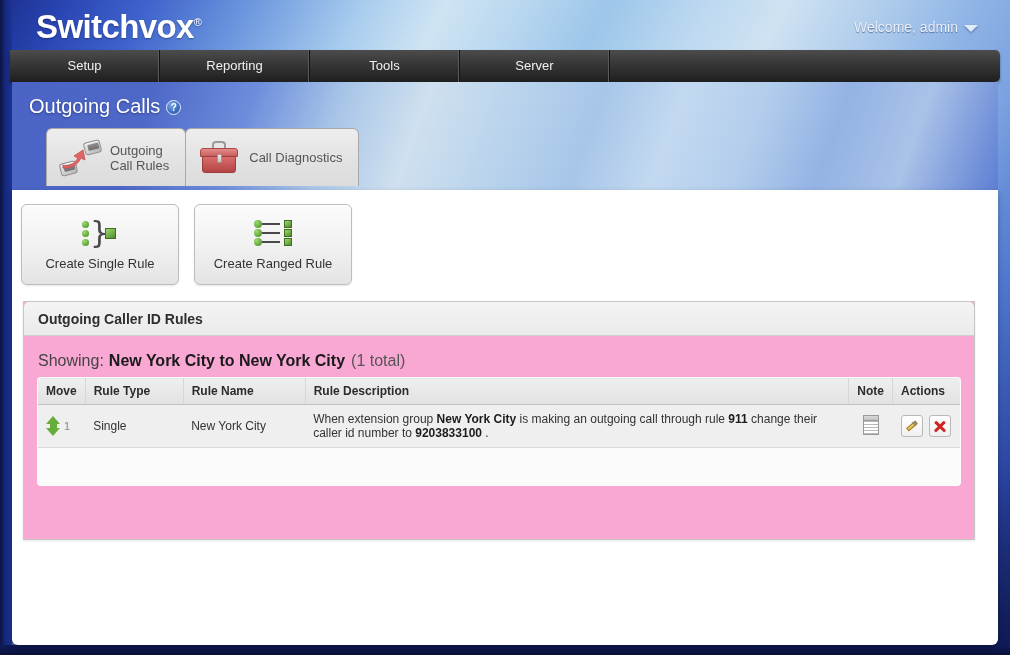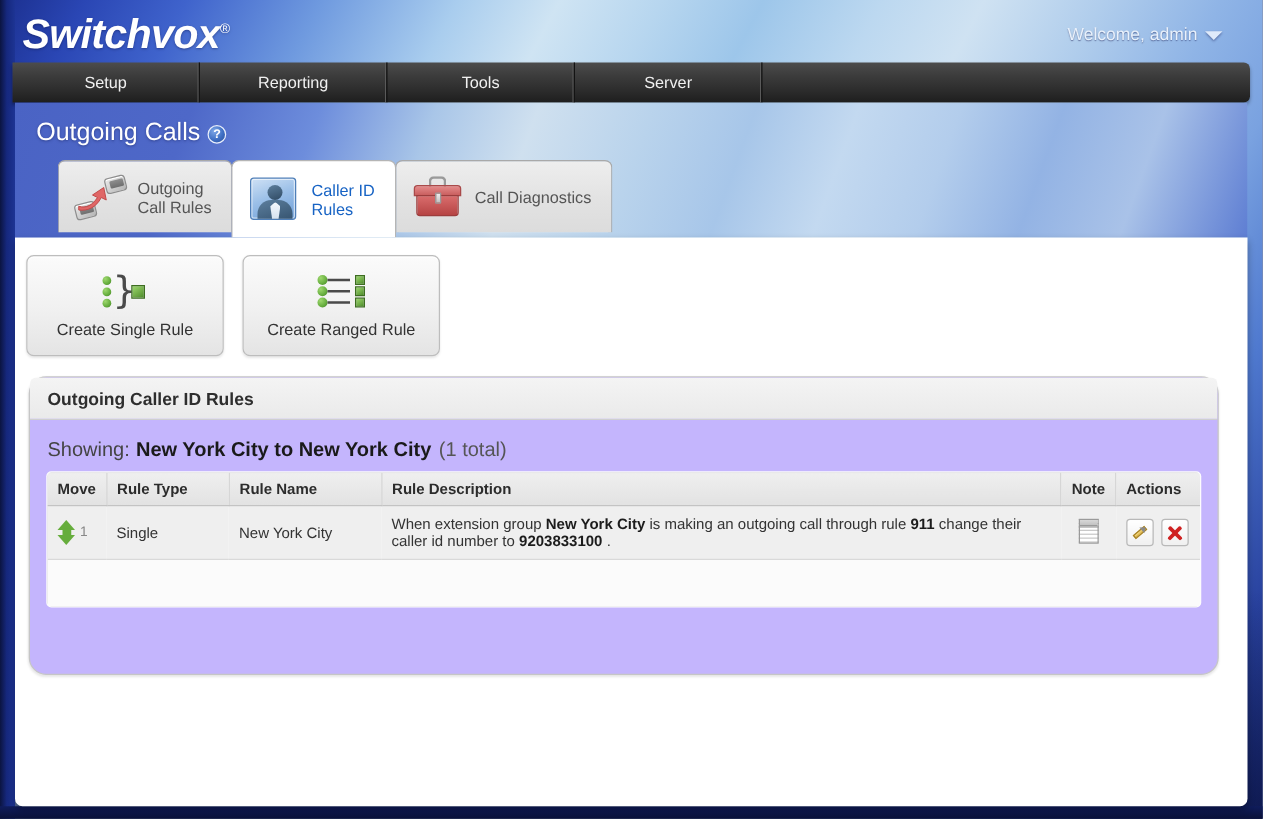--- a/index.html
+++ b/index.html
@@ -55,27 +55,26 @@
   .rail-bottom {
     position: absolute; left: 0; bottom: 0; width: 1010px; height: 10px;
     background: linear-gradient(180deg,#0f1c5c 0%, #0a1138 100%);
   }
 
   
   .topband {
     position: absolute; left: 12px; top: 0; width: 998px; height: 50px;
   }
   .logo {
-    position: absolute; left: 6px; top: 8px;
+    position: absolute; left: 24px; top: 8px;
     color: #ffffff;
     font-size: 33px;
     font-weight: bold;
     letter-spacing: -0.6px;
     text-shadow: 0 1px 2px rgba(0,0,40,0.35);
-    font-style: italic;
   }
   .logo .reg {
     font-size: 11px;
     vertical-align: super;
     font-weight: normal;
     letter-spacing: 0;
   }
   .welcome {
     position: absolute; right: 52px; top: 19px;
     color: #e9f1fb;
@@ -328,23 +327,23 @@
   .ico-ranged .row .sq {
     position: absolute; right: 0; top: 0; width: 8px; height: 8px;
     background: linear-gradient(145deg,#9ed86e,#4e8c2b);
     border: 1px solid #3d6e20;
   }
 
   
   .panel {
     position: absolute; left: 11px; top: 111px;
     width: 952px; height: 239px;
-    background: #c4b5fd;
+    background: #f9a8d4;
     border: 1px solid #c6c6c6;
-    border-radius: 14px;
+    border-radius: 0;
     box-shadow: 0 1px 2px rgba(0,0,0,0.10);
   }
   .panel-head {
     height: 34px;
     background: linear-gradient(180deg,#f4f4f4 0%, #eaeaea 100%);
     border-bottom: 1px solid #cfcfcf;
     border-radius: 5px 5px 0 0;
     display: flex; align-items: center;
     padding-left: 14px;
     font-size: 14px;
@@ -513,31 +512,20 @@
           <span class="ph ph1"></span>
           <span class="ph ph2"></span>
           <svg class="arrow" viewBox="0 0 36 22">
             <path d="M2 18 C8 20 13 17 17 11 L13 9 L22 3 L24 13 L20 11 C16 19 9 22 2 21 Z" fill="#e06666" stroke="#c14a4a" stroke-width="0.8"></path>
           </svg>
         </span>
         <span class="tlabel">Outgoing
 Call Rules</span>
       </div>
 
-      <div class="tab active">
-        <span class="ico ico-callerid">
-          <span class="av">
-            <span class="body"></span>
-            <span class="head"></span>
-            <span class="shirt"></span>
-          </span>
-        </span>
-        <span class="tlabel">Caller ID
-Rules</span>
-      </div>
 
       <div class="tab">
         <span class="ico ico-toolbox">
           <span class="handle"></span>
           <span class="lid"></span>
           <span class="box"></span>
           <span class="latch"></span>
         </span>
         <span class="tlabel">Call Diagnostics</span>
       </div>

